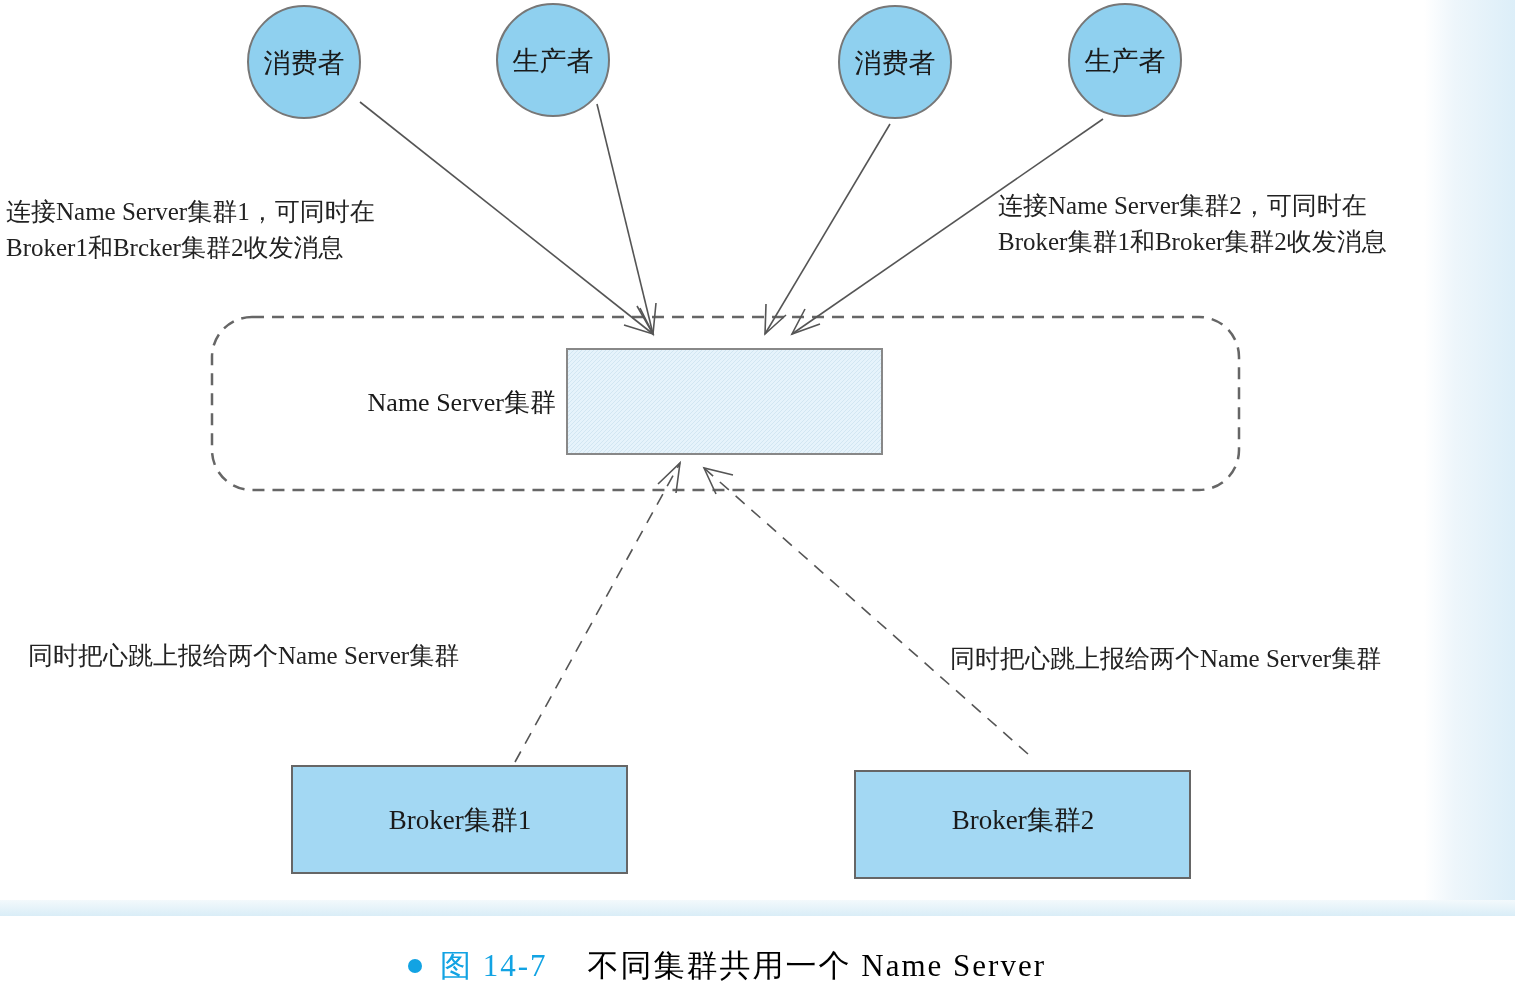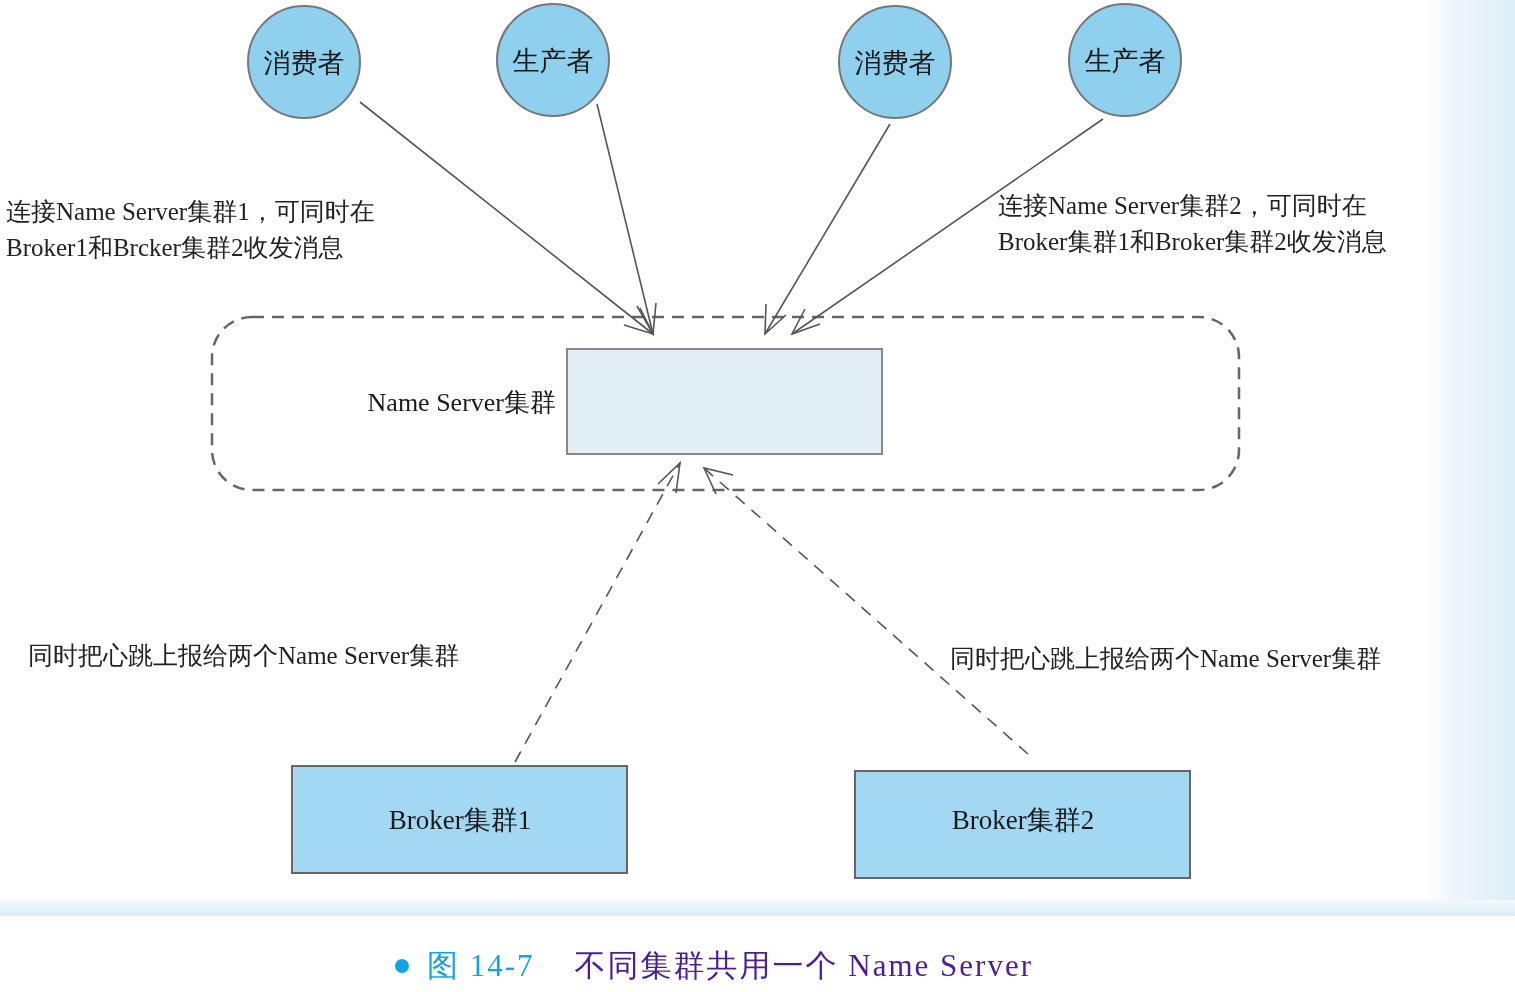--- a/index.html
+++ b/index.html
@@ -5,25 +5,25 @@
     html, body { margin: 0; padding: 0; background: #ffffff; }
     body { width: 1515px; height: 992px; position: relative; overflow: hidden;
            font-family: "Liberation Serif", "DejaVu Serif", serif; color: #222; }
     .panel { position: absolute; left: 0; top: 0; width: 1515px; height: 912px;
              background: linear-gradient(to right, #ffffff 0%, #ffffff 94%, #eef6fb 96%, #dceef8 100%); }
     .panel-bottom { position: absolute; left: 0; top: 900px; width: 1515px; height: 16px;
                     background: linear-gradient(to bottom, #f3f9fc, #d9edf7); }
     svg.diagram { position: absolute; left: 0; top: 0; width: 1515px; height: 920px; }
     .node-text { font-family: "Liberation Serif", "DejaVu Serif", serif; font-size: 27px; fill: #1a1a1a; }
     .label-text { font-family: "Liberation Serif", "DejaVu Serif", serif; font-size: 25px; fill: #222; }
-    .caption { position: absolute; left: 395px; top: 946px; height: 40px; display: flex; align-items: center;
+    .caption { position: absolute; left: 408px; top: 946px; height: 40px; display: flex; align-items: center;
                font-family: "Liberation Serif", "DejaVu Serif", serif; font-size: 31px; letter-spacing: 2px; }
     .caption .bullet { width: 14px; height: 14px; border-radius: 50%; background: #12a3e3; margin-right: 18px; }
     .caption .fig-no { color: #12a3e3; margin-right: 40px; }
-    .caption .fig-title { color: #4c1d95; }
+    .caption .fig-title { color: #000000; }
   </style>
 </head>
 <body>
 
 <div class="panel"></div>
 <div class="panel-bottom"></div>
 
 <svg class="diagram" viewBox="0 0 1515 920">
   <defs>
     <pattern id="hatch" width="4" height="4" patternUnits="userSpaceOnUse">

